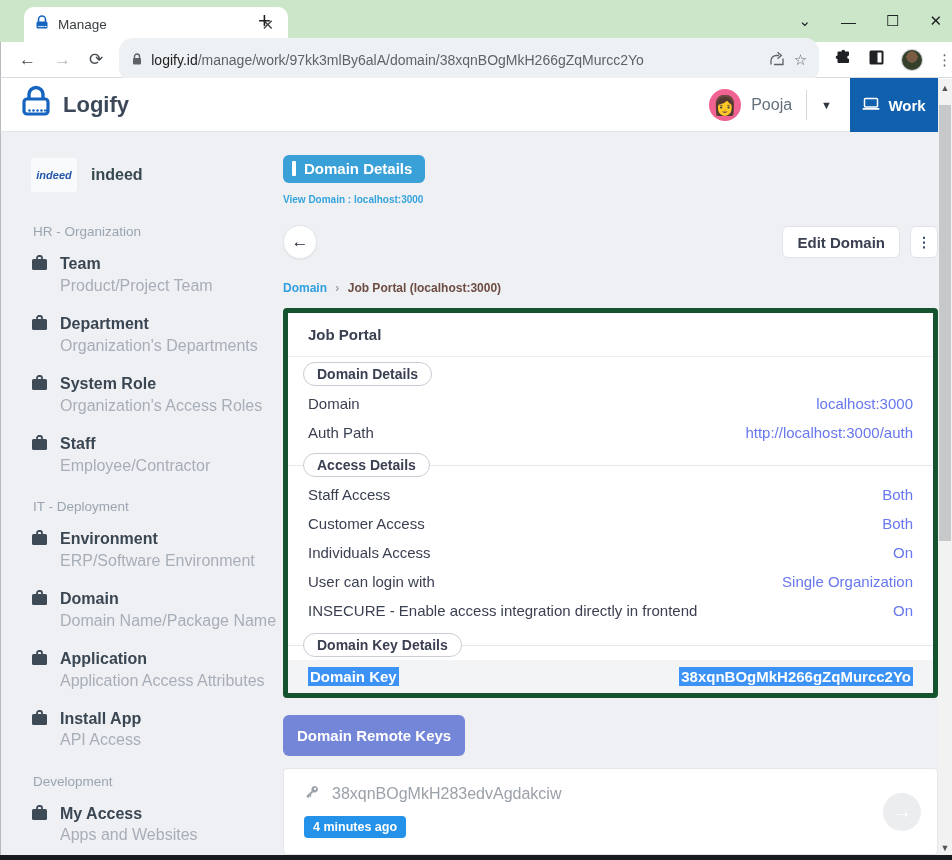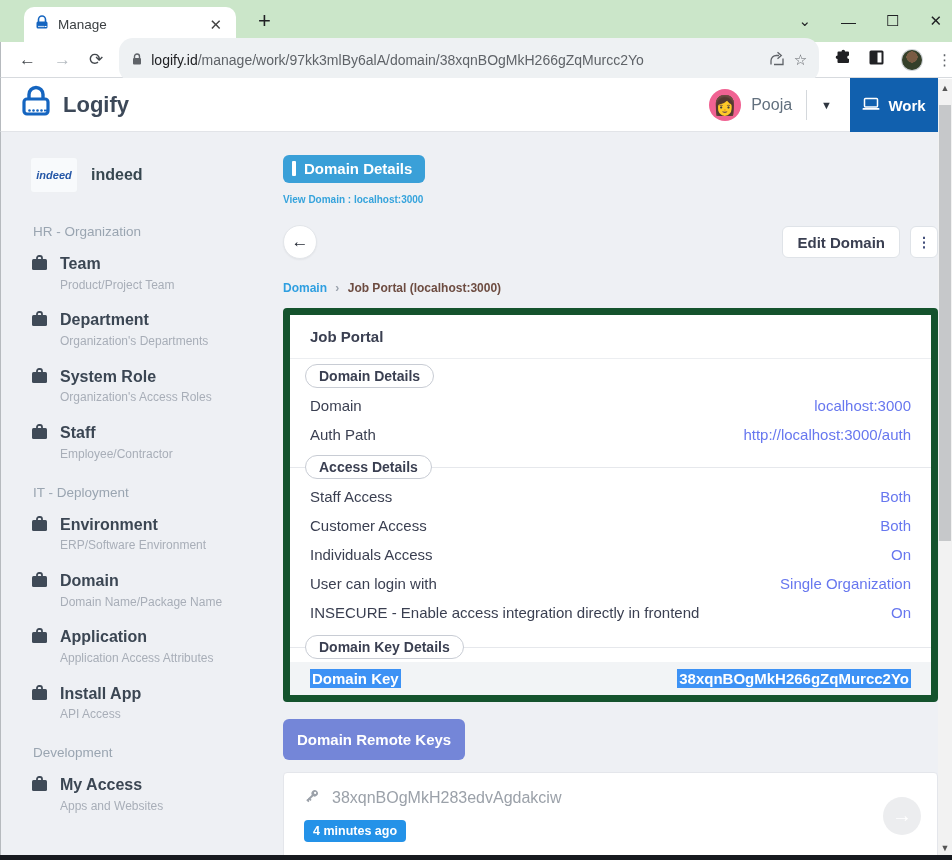--- a/index.html
+++ b/index.html
@@ -2,21 +2,21 @@
 <html style="--chrome_bg: #cbe6c9; --accent: #3aa0d8; --link: #35a3dc; --value: #6777ef; --indigo: #7486d8; --selection: #3d92f5; --time_badge: #2492e8; --work_btn: #1160ae; --breadcrumb_current: #6d4c41; --key_text: #9ba1a9;"><head>
 <meta charset="utf-8">
 <style>
   * { margin:0; padding:0; box-sizing:border-box; }
   html,body { width:952px; height:860px; overflow:hidden; }
   body { font-family:"Liberation Sans", sans-serif; background:#eef0f4; position:relative; }
   .window { position:absolute; inset:0; width:952px; height:860px; overflow:hidden; }
 
   
   .chrome-top { position:absolute; top:0; left:0; right:0; height:42px; background:var(--chrome_bg); }
-  .tab { position:absolute; left:24px; top:7px; width:212px; height:35px; background:#fff;
+  .tab { position:absolute; left:24px; top:7px; width:264px; height:35px; background:#fff;
          border-radius:10px 10px 0 0; display:flex; align-items:center; padding:0 10px; gap:8px; }
   .tab-title { font-size:13.5px; color:#3c4043; flex:1; }
   .tab-close { color:#444; font-size:15px; line-height:1; cursor:pointer; padding:2px 4px; border-radius:50%; }
   .new-tab { position:absolute; left:258px; top:10px; font-size:22px; color:#202124; line-height:1; }
   .win-controls { position:absolute; right:10px; top:0; height:42px; display:flex; align-items:center; gap:30px; color:#202124; }
   .win-controls span { font-size:15px; }
   .wc-max { font-size:13px; }
 
   .toolbar { position:absolute; top:42px; left:0; right:0; height:36px; background:#fff;
              border-bottom:1px solid #d7dade; border-left:1px solid #b6babe; display:flex; align-items:center; }
@@ -53,21 +53,21 @@
   .org { display:flex; align-items:center; gap:14px; margin-bottom:32px; }
   .org-logo { width:46px; height:34px; background:#f8fafc; border-radius:3px; box-shadow:0 0 0 1px #eef0f3;
               display:flex; align-items:center; justify-content:center; }
   .org-logo span { font-size:11px; font-weight:bold; font-style:italic; color:#2557a7; }
   .org-name { font-size:16px; font-weight:bold; color:#37474f; }
   .side-section { margin-bottom:22px; }
   .side-label { font-size:13.5px; color:#9aa5b1; margin:0 0 14px 2px; }
   .side-item { display:flex; gap:12px; margin-bottom:16px; cursor:pointer; }
   .side-ic { width:17px; padding-top:2px; flex:0 0 17px; }
   .side-title { font-size:16px; font-weight:bold; color:#3b4653; line-height:1.35; }
-  .side-sub { font-size:12px; color:#a8aeb8; line-height:1.4; }
+  .side-sub { font-size:16px; color:#a8aeb8; line-height:1.4; }
 
   .main { position:absolute; top:132px; left:278px; right:14px; bottom:0; padding:23px 0 0 5px; }
 
   .page-badge { display:inline-flex; align-items:center; gap:8px; background:var(--accent); color:#fff;
                 font-size:15px; font-weight:bold; border-radius:6px; padding:5px 13px 6px 9px; margin-bottom:11px; }
   .page-badge .bar { width:4px; height:15px; background:#fff; border-radius:1px; display:inline-block; }
   .view-link { display:block; color:var(--link); font-size:10px; font-weight:bold; text-decoration:none; margin-bottom:20px; }
 
   .actions-row { display:flex; align-items:center; margin-bottom:22px; }
   .back-btn { width:34px; height:34px; border-radius:50%; background:#fff; border:1px solid #e3e6ea;
@@ -77,21 +77,21 @@
   .edit-btn { background:#fff; border:1px solid #dfe3e8; border-radius:6px; height:32px; padding:0 14px;
               font-size:15px; font-weight:bold; color:#3a3f51; cursor:pointer; font-family:"Liberation Sans", sans-serif; }
   .kebab-btn { background:#fff; border:1px solid #dfe3e8; border-radius:6px; height:32px; width:28px; margin-left:10px;
                color:#44507c; font-size:14px; font-weight:bold; cursor:pointer; line-height:1; }
 
   .breadcrumb { font-size:12px; font-weight:bold; margin-bottom:13px; }
   .crumb-root { color:#2f9fe0; text-decoration:none; }
   .crumb-sep { color:#9aa2ac; margin:0 5px; }
   .crumb-current { color:var(--breadcrumb_current); }
 
-  .card { background:#fff; border:7px solid #14532d; border-radius:4px; margin-bottom:17px; }
+  .card { background:#fff; border:5px solid #14532d; border-radius:4px; margin-bottom:17px; }
   .card-title { font-size:15px; font-weight:bold; color:#3a3f51; padding:13px 20px; border-bottom:1px solid #eceef1; }
   .fieldset { border-top:1px solid #e6e8ec; margin-top:10px; position:relative; padding-top:14px; }
   .fieldset:first-of-type { border-top:none; }
   .legend { position:absolute; top:-13px; left:15px; background:#fff; border:1px solid #c8ccd4; border-radius:16px;
             padding:3px 13px; font-size:14px; font-weight:bold; color:#3a3f51; }
   .detail-row { display:flex; justify-content:space-between; align-items:center; padding:6px 20px; font-size:15px; }
   .detail-label { color:#3a3f51; }
   .detail-value { color:var(--value); text-align:right; }
   .row-key { background:#f2f4f6; padding:8px 20px; }
   .sel { background:var(--selection); color:#fff; font-weight:bold; padding:1px 2px; }

